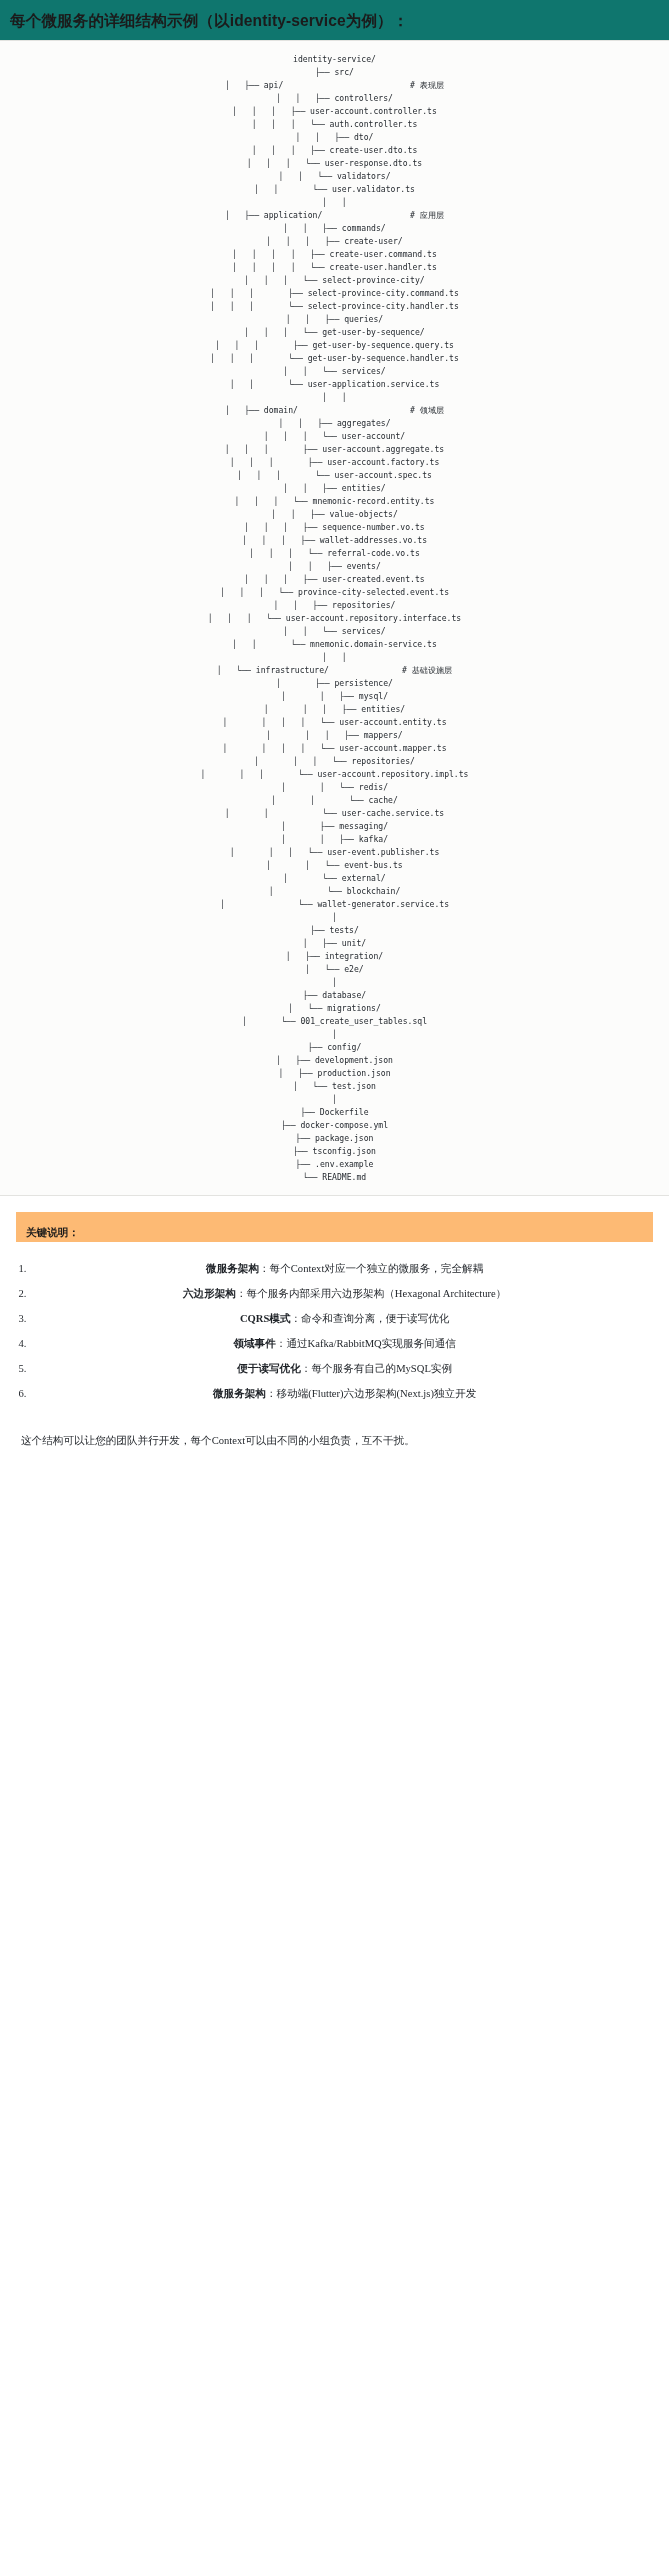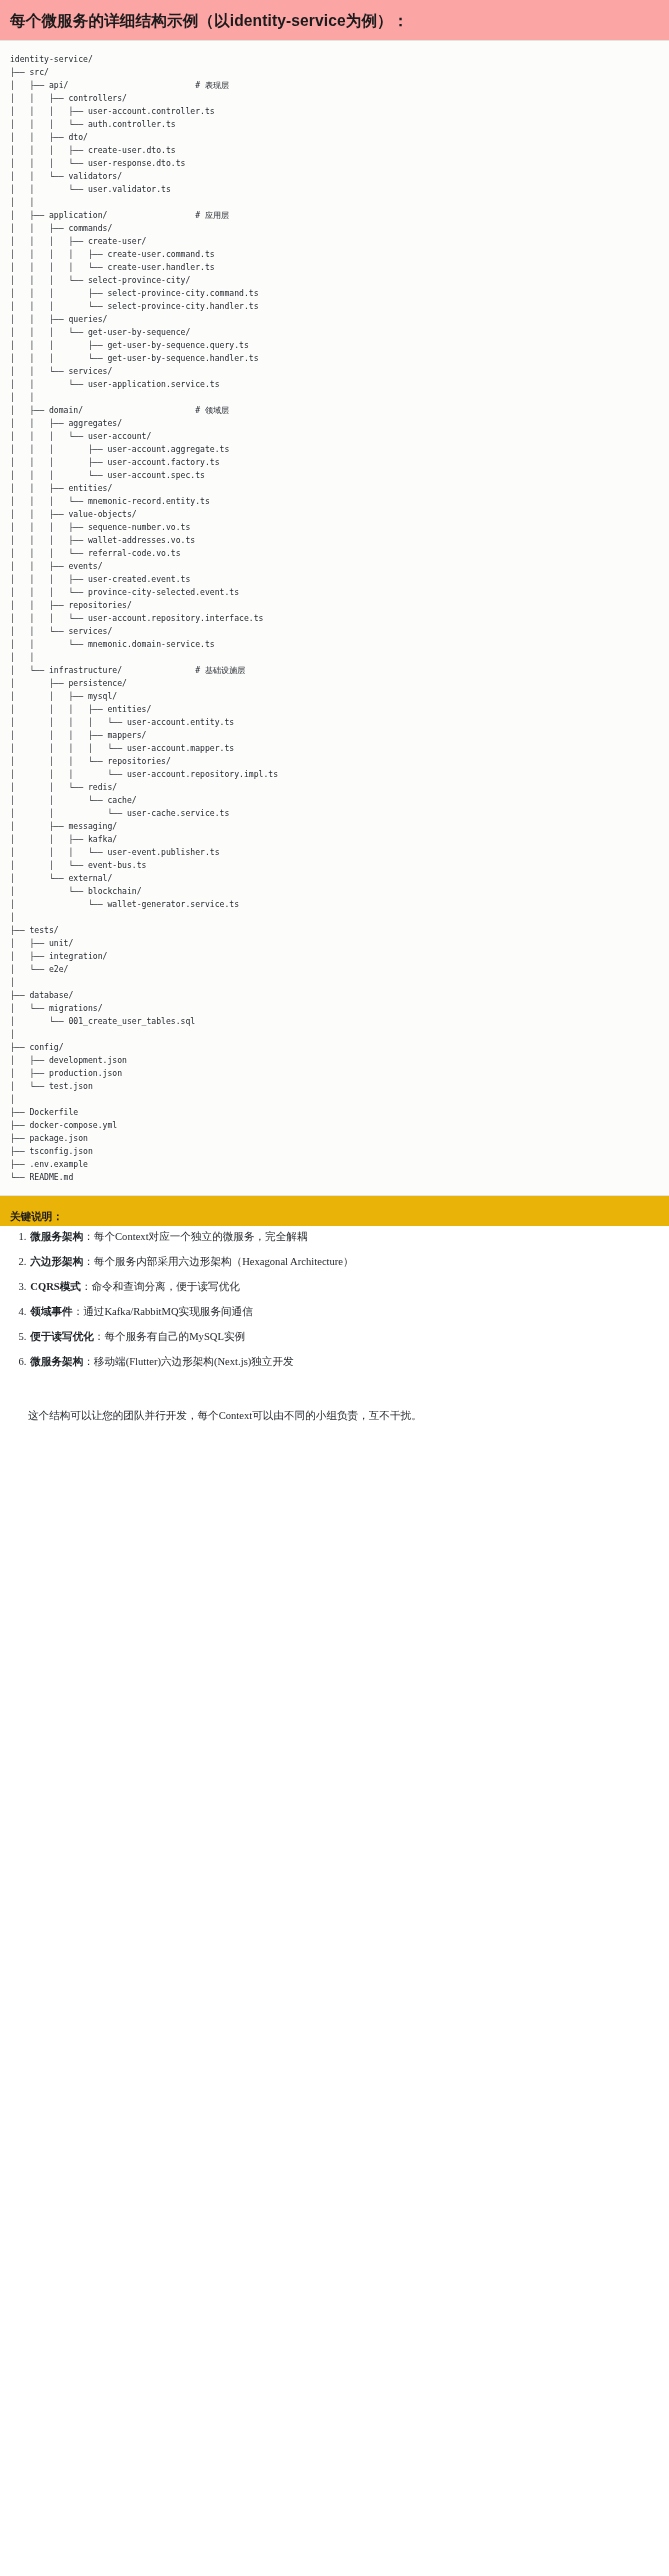--- a/index.html
+++ b/index.html
@@ -17,73 +17,75 @@
 
   
   .doc-heading {
     font-family: "Liberation Sans", "DejaVu Sans", sans-serif;
     font-weight: bold;
     font-size: 15.6px;
     line-height: 1.25;
     color: #1b1b1b;
     padding: 11.3px 10px 8.8px 10px;
     margin: 0;
-    background: #fca5a5;
+    background: #0f766e;
     border-bottom: 0.6px solid #e3e3e0;
     letter-spacing: 0.1px;
   }
 
   
   .code-block {
     background: #fcfcfb;
     padding: 12.5px 10px 11.3px 10px;
     margin: 0;
     overflow: visible;
+    text-align: center;
   }
   pre.tree {
     margin: 0;
     font-family: "DejaVu Sans Mono", "Liberation Mono", monospace;
     font-size: 8.1px;
     line-height: 13px;
     color: #24292f;
     white-space: pre;
     tab-size: 4;
   }
 
   
   .section-title {
     font-family: "Liberation Sans", "DejaVu Sans", sans-serif;
     font-weight: bold;
     font-size: 10.6px;
     color: #1b1b1b;
-    margin: 0;
+    margin: 16px;
     padding: 13.8px 10px 2.5px 10px;
-    background: #eab308;
+    background: #fdba74;
   }
   ol.key-list {
     margin: 0;
     padding: 3.8px 10px 3.8px 29px;
     list-style: decimal;
     font-size: 10.6px;
     line-height: 1.3;
+    text-align: center;
   }
   ol.key-list li {
     margin: 0 0 11.3px 0;
     padding-left: 1.3px;
   }
   ol.key-list li .k-term {
     font-weight: bold;
   }
   ol.key-list li .k-desc {
     font-weight: normal;
   }
   .closing {
     font-size: 10.6px;
     line-height: 1.35;
-    margin: 18px;
+    margin: 11px;
     padding: 6.3px 10px 16.3px 10px;
   }
   .divider-top {
     height: 0.6px;
     background: #e3e3e0;
     width: 100%;
   }
 </style>
 </head>
 <body>

